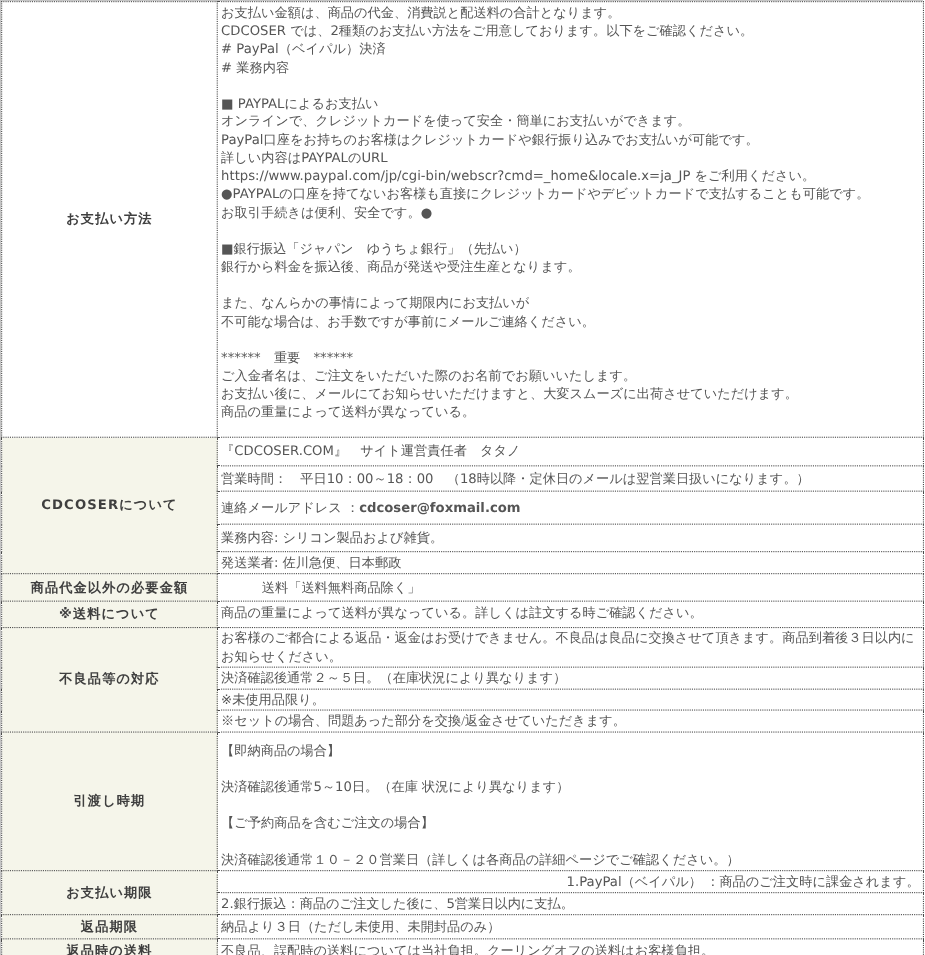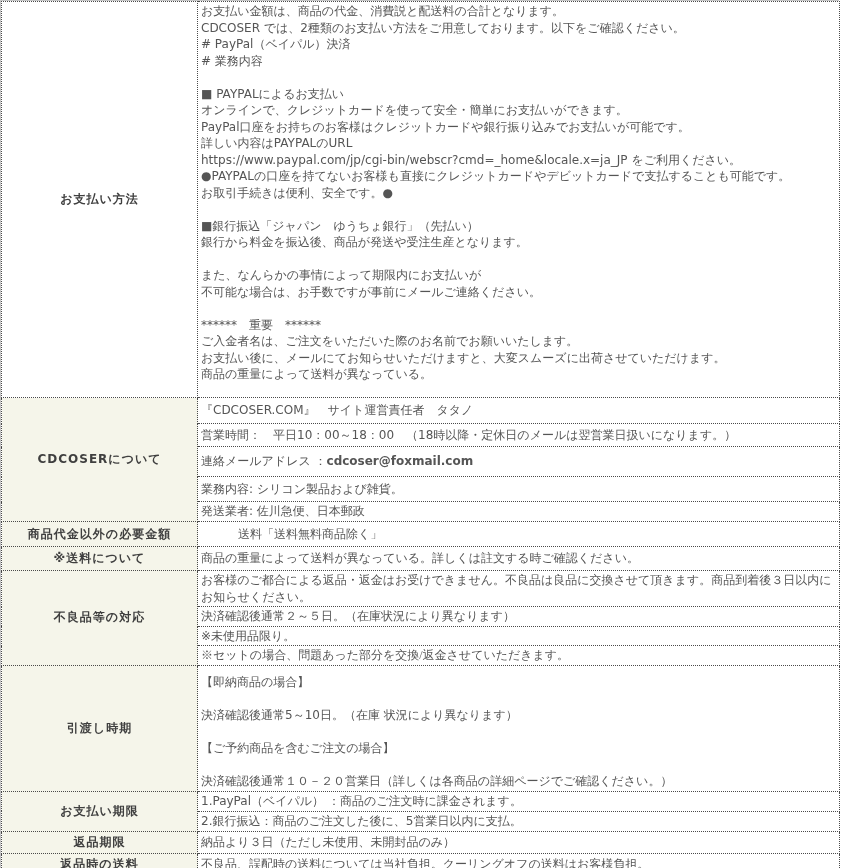--- a/index.html
+++ b/index.html
@@ -56,27 +56,27 @@
   .line{min-height:16.5px;}
   .bold{font-weight:bold;}
   
   [data-name="cell-payment-method-0"]{vertical-align:top;height:396px;}
   [data-name="cell-about-cdcoser-0"]{height:26px;}
   [data-name="cell-about-cdcoser-1"]{height:23px;}
   [data-name="cell-about-cdcoser-2"]{height:30px;margin-top:22px;}
   [data-name="cell-about-cdcoser-3"]{height:25px;}
   [data-name="cell-about-cdcoser-4"]{height:20px;}
   [data-name="cell-extra-charges-0"]{height:25px;padding-left:40px;}
-  [data-name="cell-about-shipping-0"]{height:24px;}
+  [data-name="cell-about-shipping-0"]{height:24px;font-family:Liberation Mono, monospace;}
   [data-name="cell-defective-items-0"]{vertical-align:top;}
   [data-name="cell-defective-items-1"]{height:19px;}
   [data-name="cell-defective-items-2"]{height:16px;margin-left:39px;}
   [data-name="cell-defective-items-3"]{height:18px;font-family:Liberation Serif, serif;}
   [data-name="cell-delivery-time-0"]{height:126px;vertical-align:top;padding-top:8px;}
-  [data-name="cell-payment-deadline-0"]{height:20px;}
+  [data-name="cell-payment-deadline-0"]{height:20px;text-align:right;}
   [data-name="cell-payment-deadline-1"]{height:20px;margin-left:11px;}
   [data-name="cell-return-deadline-0"]{height:19px;}
   [data-name="cell-return-shipping-0"]{height:17px;}
 </style>
 </head>
 <body>
 
 <div id="page" data-name="shop-info-page">
   <table data-name="shop-info-table">
     <colgroup>

